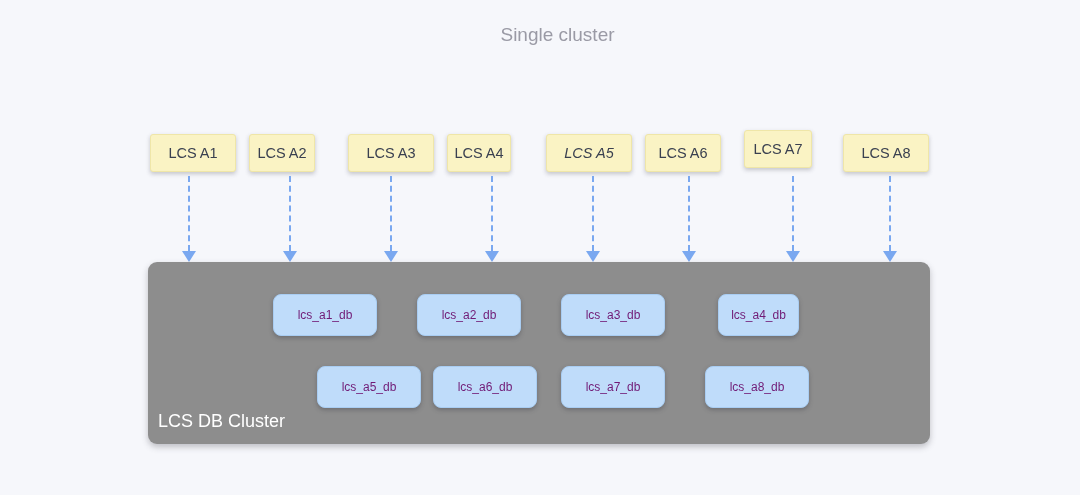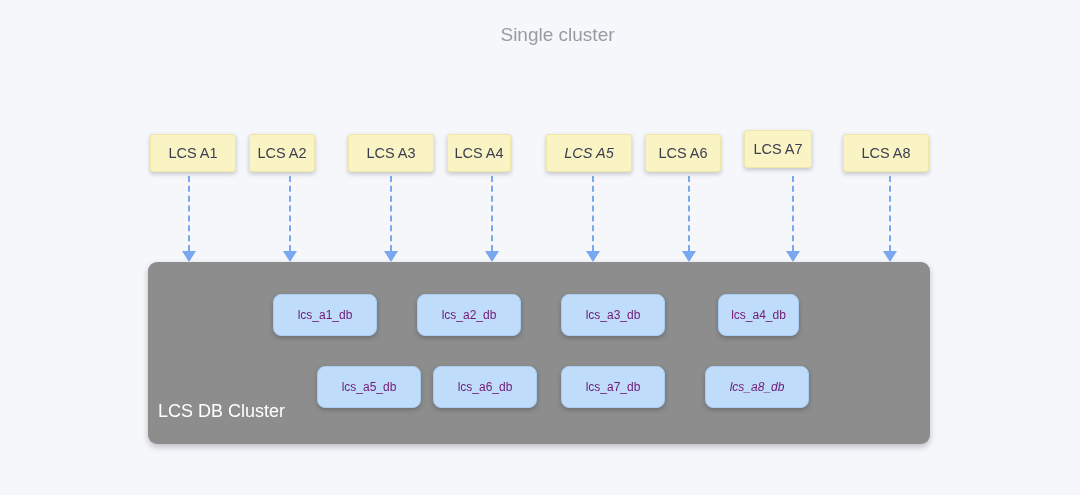--- a/index.html
+++ b/index.html
@@ -91,21 +91,21 @@
     top: 262px;
     width: 782px;
     height: 182px;
     background: #8d8d8d;
     border-radius: 9px;
     box-shadow: 0 3px 6px rgba(70, 70, 80, 0.32);
   }
   #cluster-label {
     position: absolute;
     left: 10px;
-    bottom: 22px;
+    bottom: 12px;
     font-size: 18px;
     color: #ffffff;
     line-height: 22px;
   }
 
   
   .db-node {
     position: absolute;
     height: 42px;
     background: #bfdcfa;
@@ -206,20 +206,20 @@
         </div>
         <div class="db-node" style="left: 125px; top: 104px; width: 104px; margin-left: 44px;">
           <span>lcs_a5_db</span>
         </div>
         <div class="db-node" style="left: 269px; top: 104px; width: 104px; margin-left: 16px;">
           <span>lcs_a6_db</span>
         </div>
         <div class="db-node" style="left: 413px; top: 104px; width: 104px;">
           <span>lcs_a7_db</span>
         </div>
-        <div class="db-node" style="left: 557px; top: 104px; width: 104px; font-style: italic;">
+        <div class="db-node" style="left: 557px; top: 104px; width: 104px;">
           <span>lcs_a8_db</span>
         </div>
       </div>
     <div id="cluster-label">LCS DB Cluster</div>
   </div>
 
 </div>
 
 </body></html>

